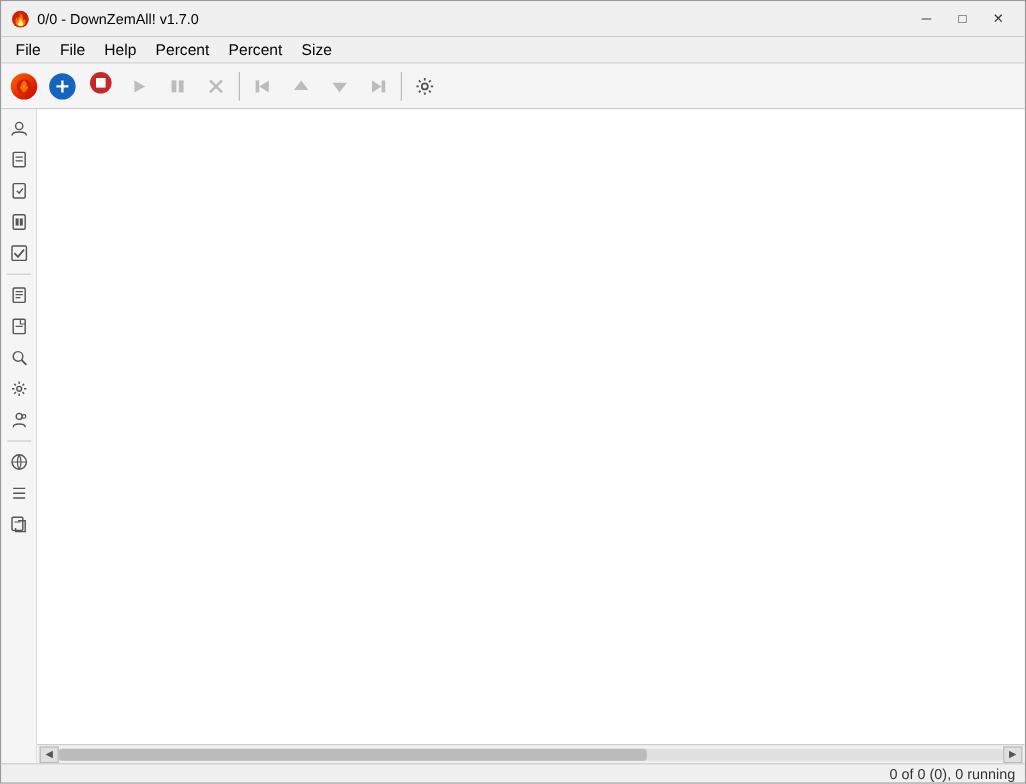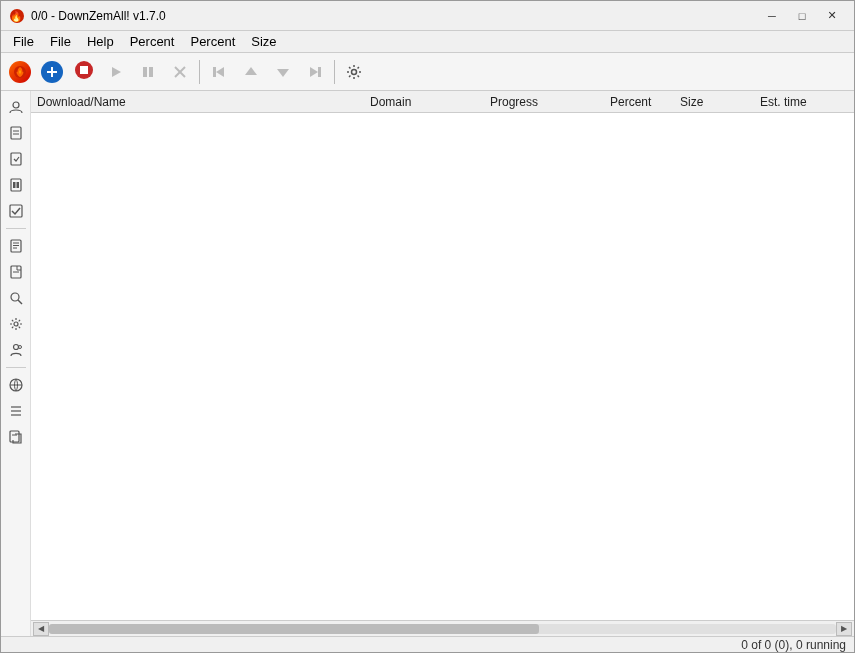--- a/index.html
+++ b/index.html
@@ -441,28 +441,20 @@
         <svg width="16" height="16" viewBox="0 0 16 16">
           <rect x="2" y="2" width="9" height="11" rx="1" fill="none" stroke="#555" stroke-width="1.2"></rect>
           <path d="M7 5 L13 5 L13 14 L5 14 L5 11" fill="none" stroke="#555" stroke-width="1.2"></path>
           <line x1="4" y1="6" x2="9" y2="6" stroke="#555" stroke-width="1"></line>
         </svg>
       </div>
     </div>
 
   <div id="content">
 
-    <div id="table-header">
-      <div class="col-name">Download/Name</div>
-      <div class="col-domain">Domain</div>
-      <div class="col-progress">Progress</div>
-      <div class="col-percent">Percent</div>
-      <div class="col-size">Size</div>
-      <div class="col-esttime">Est. time</div>
-    </div>
 
     <div id="table-body">
     </div>
 
     <div id="hscroll">
       <div class="hscroll-arrow">◀</div>
       <div class="hscroll-track">
         <div class="hscroll-thumb"></div>
       </div>
       <div class="hscroll-arrow">▶</div>

